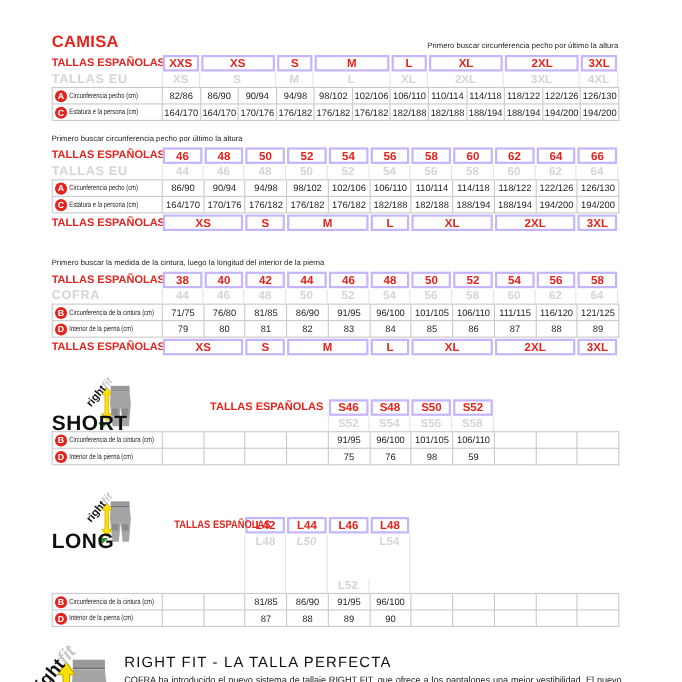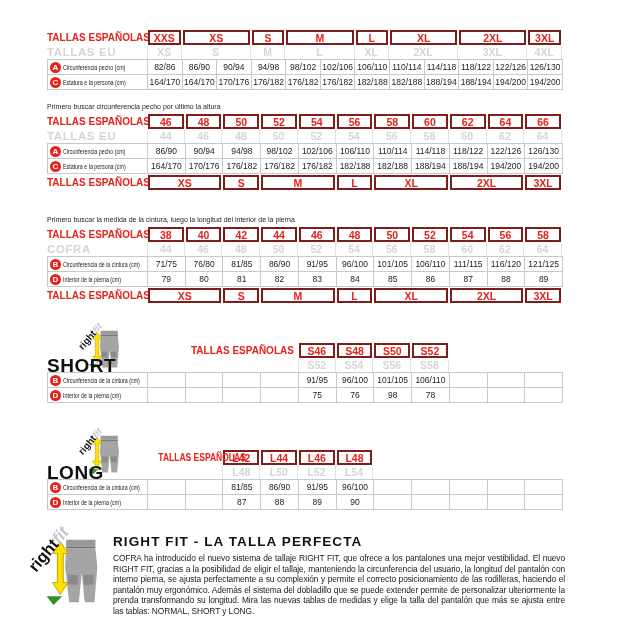--- a/index.html
+++ b/index.html
@@ -8,21 +8,21 @@
         padding:30px 0 0 47px;}
   .w{width:515px;}
   .sec-hdr{display:flex;justify-content:space-between;align-items:flex-end;margin-bottom:3px;}
   .sec-title{color:#e3231c;font-weight:bold;font-size:15px;letter-spacing:.3px;white-space:nowrap;}
   .sec-note{font-size:7px;color:#1d1d1d;white-space:nowrap;padding-bottom:1px;}
   .row{display:grid;width:515px;}
   .c12{grid-template-columns:100px repeat(12,1fr);}
   .c11{grid-template-columns:100px repeat(11,1fr);}
   .hlabel{color:#e3231c;font-weight:bold;font-size:10px;text-align:right;padding-right:4px;
           align-self:center;white-space:nowrap;}
-  .rbox{border:2px solid #7f1d1d;color:#e3231c;font-weight:bold;font-size:10.5px;margin:0 1px;
+  .rbox{border:2px solid #c4b5fd;color:#e3231c;font-weight:bold;font-size:10.5px;margin:0 1px;
         background:#fff;height:15px;display:flex;align-items:center;justify-content:center;box-sizing:border-box;}
   .s2{grid-column:span 2;}
   .grow{margin-top:1px;}
   .glabel{color:#d5d5d5;font-weight:bold;font-size:11.5px;letter-spacing:.6px;white-space:nowrap;}
   .gcell{color:#d5d5d5;font-weight:bold;font-size:10.5px;text-align:center;line-height:13px;
          border-right:1px solid #e4e4e4;}
   .gfirst{border-left:1px solid #e4e4e4;}
   .drow{border-left:1px solid #c9c9c9;}
   .dtop{border-top:1px solid #c9c9c9;}
   .dcell{border-right:1px solid #c9c9c9;border-bottom:1px solid #c9c9c9;font-size:8.5px;color:#1c1c1c;
@@ -37,31 +37,35 @@
   .m-caz{margin-top:13px;}
   .m-pan{margin-top:26px;}
   .m-short{margin-top:40px;}
   .m-long{margin-top:47px;}
   .m-rf{margin-top:20px;}
   .big-size-label{position:absolute;left:0;font-size:19px;font-weight:bold;color:#101010;letter-spacing:.5px;text-align:right;}
   .mini-logo{position:absolute;}
   .rf-flex{display:flex;width:540px;}
   .rf-logo{flex:0 0 80px;margin-left:-14px;}
   .rf-text{flex:1;padding-top:4px;}
-  .rf-title{font-size:13.5px;font-weight:bold;color:#111;letter-spacing:1.1px;white-space:nowrap;margin-bottom:4px;}
+  .rf-title{font-size:13.5px;font-weight:normal;color:#111;letter-spacing:1.1px;white-space:nowrap;margin-bottom:4px;}
   .rf-body{font-size:8.4px;color:#1a1a1a;line-height:1.26;text-align:justify;width:452px;
            letter-spacing:-.1px;}
   svg{overflow:visible;}
 </style>
 </head>
 <body>
 
 <div class="page">
 
   <div class="sec">
+    <div class="sec-hdr w">
+      <div class="sec-title">CAMISA</div>
+      <div class="sec-note">Primero buscar circunferencia pecho por último la altura</div>
+    </div>
     <div class="row c12">
       <div class="hlabel">TALLAS ESPAÑOLAS</div>
       <div class="rbox">XXS</div>
       <div class="rbox s2">XS</div>
       <div class="rbox">S</div>
       <div class="rbox s2">M</div>
       <div class="rbox">L</div>
       <div class="rbox s2">XL</div>
       <div class="rbox s2">2XL</div>
       <div class="rbox">3XL</div>
@@ -324,21 +328,21 @@
         <span class="circ">D</span>
         <span class="cond">Interior de la pierna (cm)</span>
       </div>
       <div class="dcell"></div>
       <div class="dcell"></div>
       <div class="dcell"></div>
       <div class="dcell"></div>
       <div class="dcell">75</div>
       <div class="dcell">76</div>
       <div class="dcell">98</div>
-      <div class="dcell">78</div>
+      <div class="dcell">59</div>
       <div class="dcell"></div>
       <div class="dcell"></div>
       <div class="dcell"></div>
     </div>
   </div>
 
   <div class="sec m-long">
     <div class="mini-logo" style="left:34px;top:-20px;">
       <svg width="46" height="46" viewBox="0 0 80 80">
         <g>
@@ -359,21 +363,21 @@
     <div class="row c11">
       <div class="hlabel" style="grid-column:2/4;transform:scaleX(.85);transform-origin:100% 50%;">TALLAS ESPAÑOLAS</div>
       <div class="rbox" style="grid-column:4;">L42</div>
       <div class="rbox" style="grid-column:5;">L44</div>
       <div class="rbox" style="grid-column:6;">L46</div>
       <div class="rbox" style="grid-column:7;">L48</div>
     </div>
     <div class="row c11 grow">
       <div class="gcell gfirst" style="grid-column:4;">L48</div>
       <div class="gcell" style="grid-column:5;font-style:italic;">L50</div>
-      <div class="gcell" style="grid-column:6;">L52</div>
+      <div class="gcell" style="grid-column:6;margin-top:40px;">L52</div>
       <div class="gcell" style="grid-column:7;">L54</div>
     </div>
     <div class="row c11 drow dtop">
       <div class="rlabel">
         <span class="circ">B</span>
         <span class="cond">Circunferencia de la cintura (cm)</span>
       </div>
       <div class="dcell"></div>
       <div class="dcell"></div>
       <div class="dcell">81/85</div>

